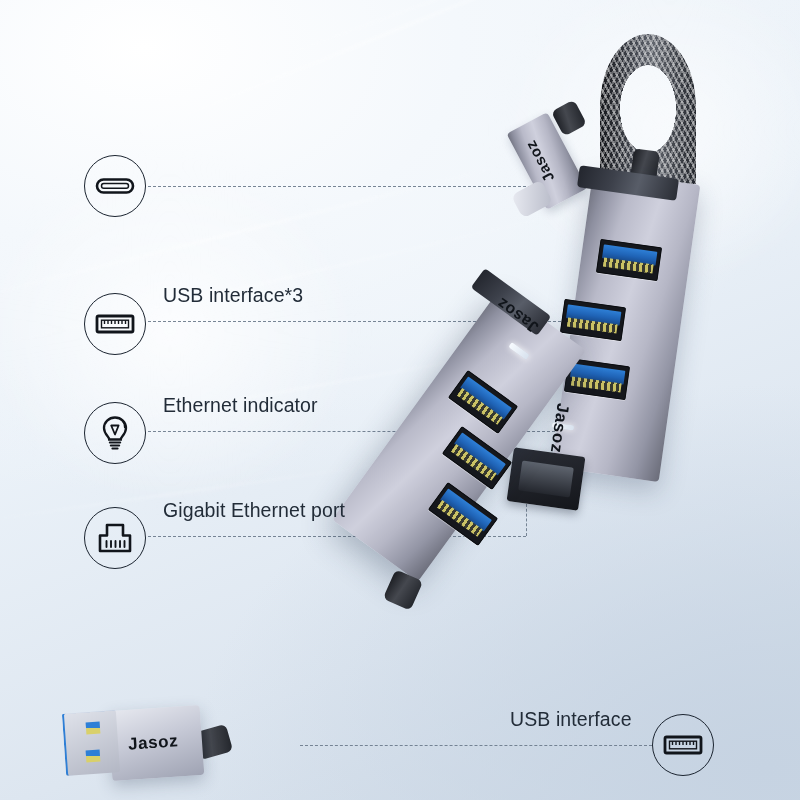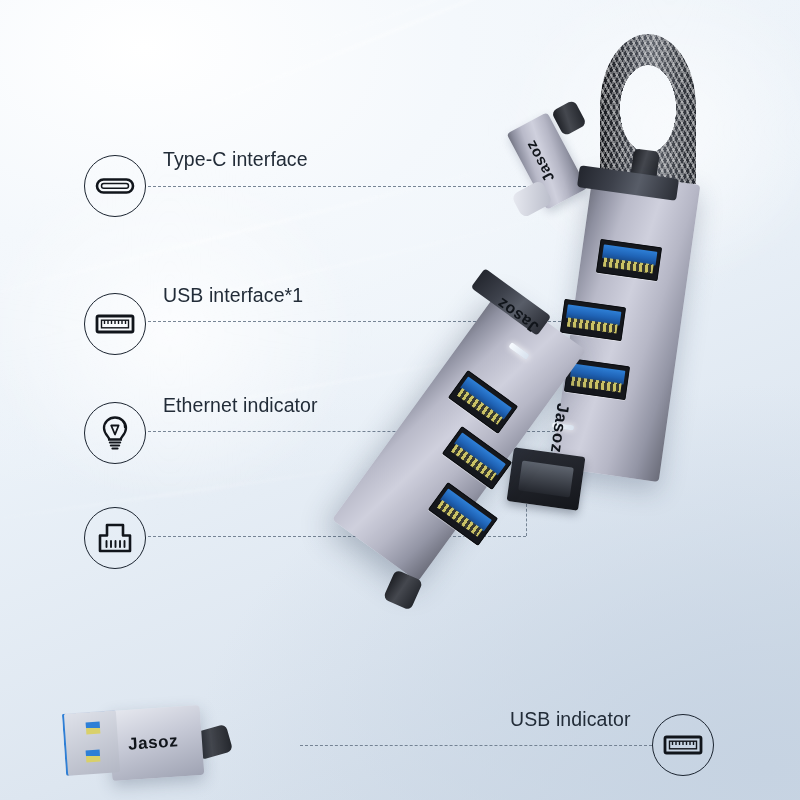--- a/index.html
+++ b/index.html
@@ -173,40 +173,39 @@
               background:linear-gradient(180deg,#2e7fd6 50%,#d9d06a 50%);"></div>
 
   <div class="callout" style="left:84px;top:155px;">
     <div class="iconcircle">
       <svg width="40" height="22" viewBox="0 0 40 22" aria-hidden="true">
         <rect x="2" y="4.5" width="36" height="13" rx="6.5" ry="6.5" fill="none" stroke="#11151b" stroke-width="2.6"></rect>
         <rect x="6.5" y="8.6" width="27" height="4.6" rx="2.3" ry="2.3" fill="none" stroke="#11151b" stroke-width="1.5"></rect>
       </svg>
     </div>
   </div>
-  <div class="clabel" style="left:163px;top:148px;">Type-C interface</div>
 
   <div class="callout" style="left:84px;top:293px;">
     <div class="iconcircle">
       <svg width="40" height="24" viewBox="0 0 40 24" aria-hidden="true">
         <rect x="2" y="4" width="36" height="16" rx="1.6" fill="none" stroke="#11151b" stroke-width="2.8"></rect>
         <rect x="6.5" y="8.2" width="27" height="7.6" fill="none" stroke="#11151b" stroke-width="1.4"></rect>
         <g stroke="#11151b" stroke-width="1.4">
           <line x1="9.5" y1="8.2" x2="9.5" y2="12"></line>
             <line x1="13" y1="8.2" x2="13" y2="12"></line>
           <line x1="16.5" y1="8.2" x2="16.5" y2="12"></line>
             <line x1="20" y1="8.2" x2="20" y2="12"></line>
           <line x1="23.5" y1="8.2" x2="23.5" y2="12"></line>
             <line x1="27" y1="8.2" x2="27" y2="12"></line>
           <line x1="30.5" y1="8.2" x2="30.5" y2="12"></line>
         </g>
       </svg>
     </div>
   </div>
-  <div class="clabel" style="left:163px;top:284px;">USB interface*1</div>
+  <div class="clabel" style="left:163px;top:284px;">USB interface*3</div>
 
   <div class="callout" style="left:84px;top:402px;">
     <div class="iconcircle">
       <svg width="34" height="38" viewBox="0 0 34 38" aria-hidden="true">
         <path d="M17 3.5c-6.2 0-11 4.7-11 10.6 0 3.8 2 6.3 3.6 8.2 1 1.2 1.6 2 1.6 3.2h11.6c0-1.2.6-2 1.6-3.2 1.6-1.9 3.6-4.4 3.6-8.2 0-5.9-4.8-10.6-11-10.6z" fill="none" stroke="#11151b" stroke-width="2.3"></path>
         <g stroke="#11151b" stroke-width="2" stroke-linecap="round">
           <line x1="11.8" y1="28.5" x2="22.2" y2="28.5"></line>
           <line x1="12.8" y1="31.6" x2="21.2" y2="31.6"></line>
           <line x1="14.4" y1="34.6" x2="19.6" y2="34.6"></line>
         </g>
@@ -224,22 +223,23 @@
         <g stroke="#11151b" stroke-width="1.9" stroke-linecap="round">
           <line x1="10.5" y1="20" x2="10.5" y2="26"></line>
             <line x1="15" y1="20" x2="15" y2="26"></line>
           <line x1="19.5" y1="20" x2="19.5" y2="26"></line>
             <line x1="24" y1="20" x2="24" y2="26"></line>
           <line x1="28.5" y1="20" x2="28.5" y2="26"></line>
         </g>
       </svg>
     </div>
   </div>
-
-  <div class="clabel" style="left:510px;top:708px;">USB indicator</div>
+  <div class="clabel" style="left:163px;top:499px;">Gigabit Ethernet port</div>
+
+  <div class="clabel" style="left:510px;top:708px;">USB interface</div>
   <div class="callout" style="left:652px;top:714px;">
     <div class="iconcircle">
       <svg width="40" height="24" viewBox="0 0 40 24" aria-hidden="true">
         <rect x="2" y="4" width="36" height="16" rx="1.6" fill="none" stroke="#11151b" stroke-width="2.8"></rect>
         <rect x="6.5" y="8.2" width="27" height="7.6" fill="none" stroke="#11151b" stroke-width="1.4"></rect>
         <g stroke="#11151b" stroke-width="1.4">
           <line x1="9.5" y1="8.2" x2="9.5" y2="12"></line>
             <line x1="13" y1="8.2" x2="13" y2="12"></line>
           <line x1="16.5" y1="8.2" x2="16.5" y2="12"></line>
             <line x1="20" y1="8.2" x2="20" y2="12"></line>

